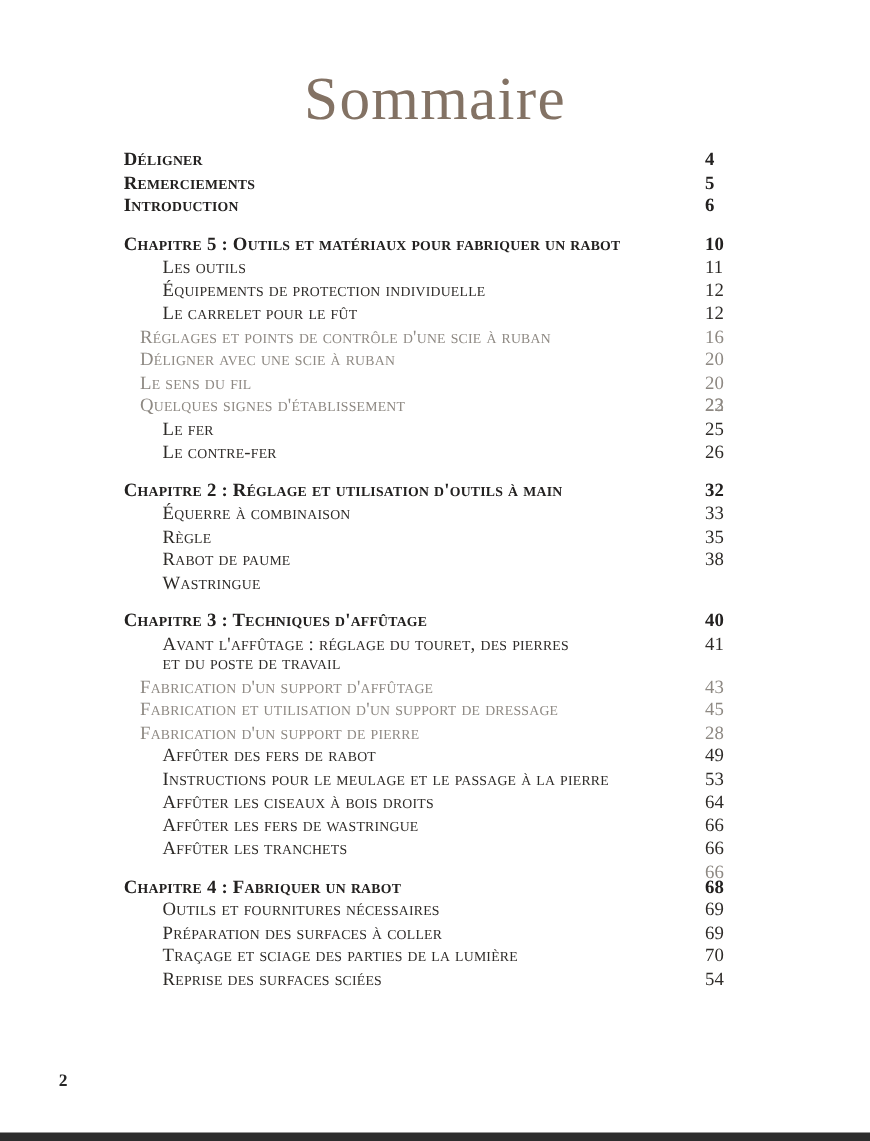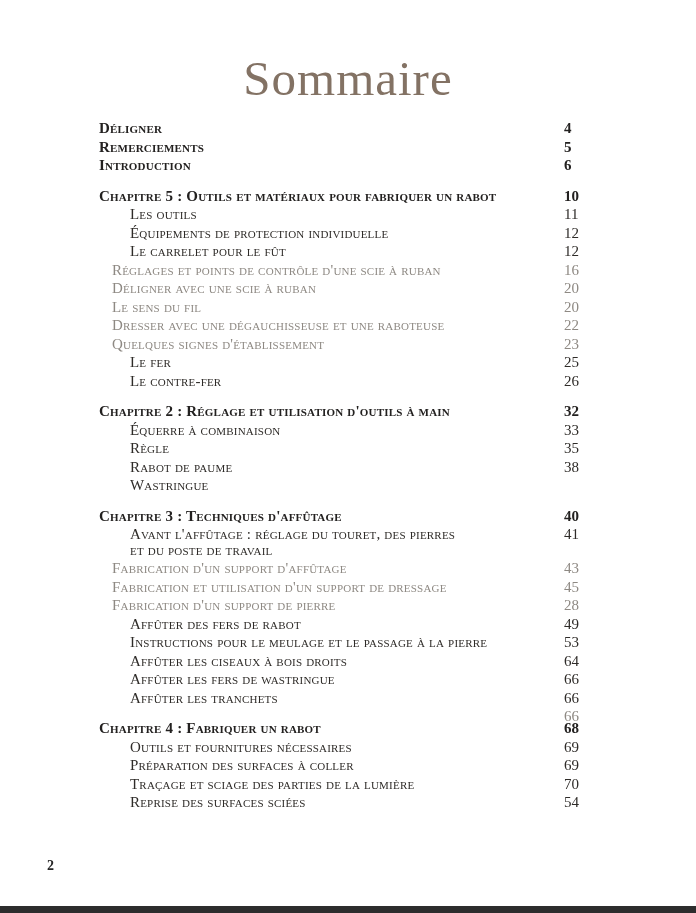--- a/index.html
+++ b/index.html
@@ -100,21 +100,21 @@
         <div class="toc-row style-chapter"><span class="label">Introduction</span><span class="page-num">6</span></div>
       </div>
       <div class="toc-section">
         <div class="toc-row style-chapter"><span class="label">Chapitre 5 : Outils et matériaux pour fabriquer un rabot</span><span class="page-num">10</span></div>
         <div class="toc-row style-sub"><span class="label">Les outils</span><span class="page-num">11</span></div>
         <div class="toc-row style-sub"><span class="label">Équipements de protection individuelle</span><span class="page-num">12</span></div>
         <div class="toc-row style-sub"><span class="label">Le carrelet pour le fût</span><span class="page-num">12</span></div>
         <div class="toc-row style-gray"><span class="label">Réglages et points de contrôle d'une scie à ruban</span><span class="page-num">16</span></div>
         <div class="toc-row style-gray"><span class="label">Déligner avec une scie à ruban</span><span class="page-num">20</span></div>
         <div class="toc-row style-gray"><span class="label">Le sens du fil</span><span class="page-num">20</span></div>
-        <div class="toc-row style-gray"><span class="label">Dresser avec une dégauchisseuse et une raboteuse</span><span class="page-num">22</span></div>
+        <div class="toc-row style-gray"><span class="page-num">22</span></div>
         <div class="toc-row style-gray"><span class="label">Quelques signes d'établissement</span><span class="page-num">23</span></div>
         <div class="toc-row style-sub"><span class="label">Le fer</span><span class="page-num">25</span></div>
         <div class="toc-row style-sub"><span class="label">Le contre-fer</span><span class="page-num">26</span></div>
       </div>
       <div class="toc-section">
         <div class="toc-row style-chapter"><span class="label">Chapitre 2 : Réglage et utilisation d'outils à main</span><span class="page-num">32</span></div>
         <div class="toc-row style-sub"><span class="label">Équerre à combinaison</span><span class="page-num">33</span></div>
         <div class="toc-row style-sub"><span class="label">Règle</span><span class="page-num">35</span></div>
         <div class="toc-row style-sub"><span class="label">Rabot de paume</span><span class="page-num">38</span></div>
         <div class="toc-row style-sub"><span class="label">Wastringue</span></div>

